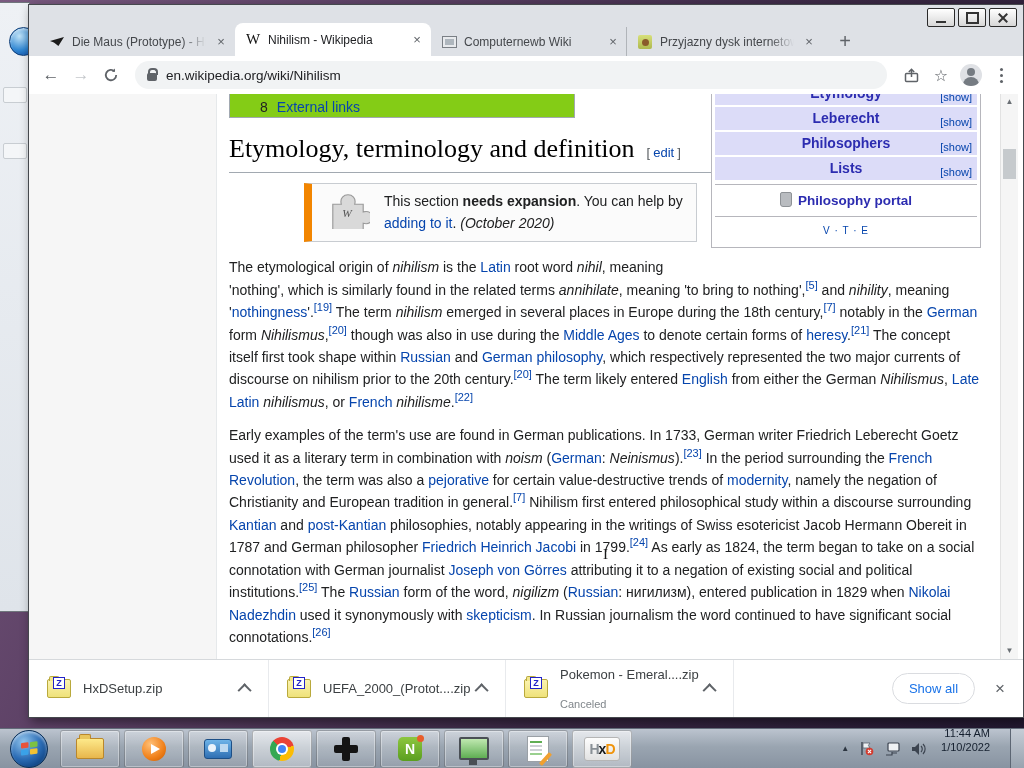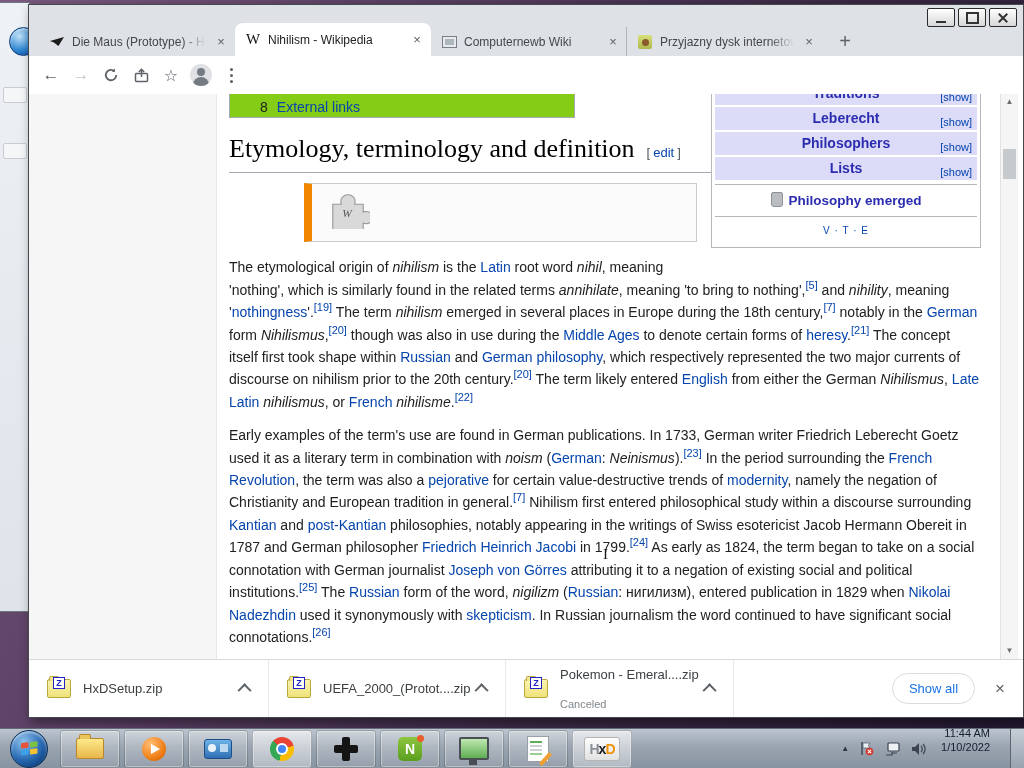--- a/index.html
+++ b/index.html
@@ -209,20 +209,24 @@
 
   <div class="toolbar">
     <div class="navbtn">←</div>
     <div class="navbtn disabled">→</div>
     <div class="navbtn">
       <svg width="16" height="16" viewBox="0 0 16 16">
         <path d="M13.2 8a5.2 5.2 0 1 1-1.6-3.7" fill="none" stroke="#5f6368" stroke-width="1.8"></path>
         <path d="M12 1.5v3.2H8.8z" fill="#5f6368"></path>
       </svg>
     </div>
+    <div class="urlbar">
+      <span class="lock"></span>
+      <span class="url">en.wikipedia.org/wiki/Nihilism</span>
+    </div>
     <div class="tbicon">
       <svg width="17" height="17" viewBox="0 0 17 17">
         <rect x="2.5" y="6.5" width="12" height="8" rx="1" fill="none" stroke="#5f6368" stroke-width="1.5"></rect>
         <path d="M8.5 10V2.5M5.8 5l2.7-2.7L11.2 5" fill="none" stroke="#5f6368" stroke-width="1.5"></path>
       </svg>
     </div>
     <div class="tbicon star">☆</div>
     <div class="tbicon">
         <span class="avatar"></span>
       </div>
@@ -231,55 +235,56 @@
       </div>
   </div>
 
   <div class="content">
     <div class="gutter"></div>
 
     <div class="article">
       <div class="infobox">
         <div>
             <div class="ib-row">
-              <a href="#" class="ib-label">Traditions</a>
+              <a href="#" class="ib-label">Etymology</a>
               <a href="#" class="ib-show">[show]</a>
             </div>
             <div class="ib-row">
               <a href="#" class="ib-label">Leberecht</a>
               <a href="#" class="ib-show">[show]</a>
             </div>
             <div class="ib-row">
               <a href="#" class="ib-label">Philosophers</a>
               <a href="#" class="ib-show">[show]</a>
             </div>
             <div class="ib-row">
               <a href="#" class="ib-label">Lists</a>
               <a href="#" class="ib-show">[show]</a>
             </div>
           </div>
         <div class="ib-portal">
-          <span class="porticon"></span><a href="#">Philosophy emerged</a>
+          <span class="porticon"></span><a href="#">Philosophy portal</a>
         </div>
         <div class="ib-vte">V · T · E</div>
       </div>
 
       <div class="toc">
         <span class="tocnum">8</span><a href="#">External links</a>
       </div>
 
       <h2 class="heading"><span>Etymology, terminology and definition</span><span class="editsection"><span>[</span><a href="#">edit</a><span>]</span></span></h2>
 
       <div class="notice">
         <span class="notice-icon">
           <svg width="44" height="38" viewBox="0 0 46 40">
             <path d="M7,14 h9 c-2,-7 3,-10 7,-10 c4,0 9,3 7,10 h9 v8 c7,-2 10,3 10,6 c0,3 -3,8 -10,6 v9 h-32 z" fill="#d9d9d9" stroke="#999" stroke-width="1.2"></path>
             <text x="17" y="27" font-size="12" font-style="italic" fill="#555" font-family="Liberation Serif, serif">W</text>
           </svg>
         </span>
+        <div class="notice-text"><span>This section </span><b>needs expansion</b><span>. You can help by </span><a href="#" class="wl">adding to it</a><span>. </span><i>(October 2020)</i></div>
       </div>
 
       <div>
           <p class="para"><span>The etymological origin of </span><i>nihilism</i><span> is the </span><a href="#" class="wl">Latin</a><span> root word </span><i>nihil</i><span>, meaning 'nothing', which is similarly found in the related terms </span><i>annihilate</i><span>, meaning 'to bring to nothing',</span><sup class="ref">[5]</sup><span> and </span><i>nihility</i><span>, meaning '</span><a href="#" class="wl">nothingness</a><span>'.</span><sup class="ref">[19]</sup><span> The term </span><i>nihilism</i><span> emerged in several places in Europe during the 18th century,</span><sup class="ref">[7]</sup><span> notably in the </span><a href="#" class="wl">German</a><span> form </span><i>Nihilismus</i><span>,</span><sup class="ref">[20]</sup><span> though was also in use during the </span><a href="#" class="wl">Middle Ages</a><span> to denote certain forms of </span><a href="#" class="wl">heresy</a><span>.</span><sup class="ref">[21]</sup><span> The concept itself first took shape within </span><a href="#" class="wl">Russian</a><span> and </span><a href="#" class="wl">German philosophy</a><span>, which respectively represented the two major currents of discourse on nihilism prior to the 20th century.</span><sup class="ref">[20]</sup><span> The term likely entered </span><a href="#" class="wl">English</a><span> from either the German </span><i>Nihilismus</i><span>, </span><a href="#" class="wl">Late Latin</a><span> </span><i>nihilismus</i><span>, or </span><a href="#" class="wl">French</a><span> </span><i>nihilisme</i><span>.</span><sup class="ref">[22]</sup></p>
           <p class="para"><span>Early examples of the term's use are found in German publications. In 1733, German writer Friedrich Leberecht Goetz used it as a literary term in combination with </span><i>noism</i><span> (</span><a href="#" class="wl">German</a><span>: </span><i>Neinismus</i><span>).</span><sup class="ref">[23]</sup><span> In the period surrounding the </span><a href="#" class="wl">French Revolution</a><span>, the term was also a </span><a href="#" class="wl">pejorative</a><span> for certain value-destructive trends of </span><a href="#" class="wl">modernity</a><span>, namely the negation of Christianity and European tradition in general.</span><sup class="ref">[7]</sup><span> Nihilism first entered philosophical study within a discourse surrounding </span><a href="#" class="wl">Kantian</a><span> and </span><a href="#" class="wl">post-Kantian</a><span> philosophies, notably appearing in the writings of Swiss esotericist Jacob Hermann Obereit in 1787 and German philosopher </span><a href="#" class="wl">Friedrich Heinrich Jacobi</a><span> in 1799.</span><sup class="ref">[24]</sup><span> As early as 1824, the term began to take on a social connotation with German journalist </span><a href="#" class="wl">Joseph von Görres</a><span> attributing it to a negation of existing social and political institutions.</span><sup class="ref">[25]</sup><span> The </span><a href="#" class="wl">Russian</a><span> form of the word, </span><i>nigilizm</i><span> (</span><a href="#" class="wl">Russian</a><span>: нигилизм), entered publication in 1829 when </span><a href="#" class="wl">Nikolai Nadezhdin</a><span> used it synonymously with </span><a href="#" class="wl">skepticism</a><span>. In Russian journalism the word continued to have significant social connotations.</span><sup class="ref">[26]</sup></p>
         </div>
     </div>
 
     <div class="scrollbar">
       <div class="sb-arrow" style="top:0">▲</div>

